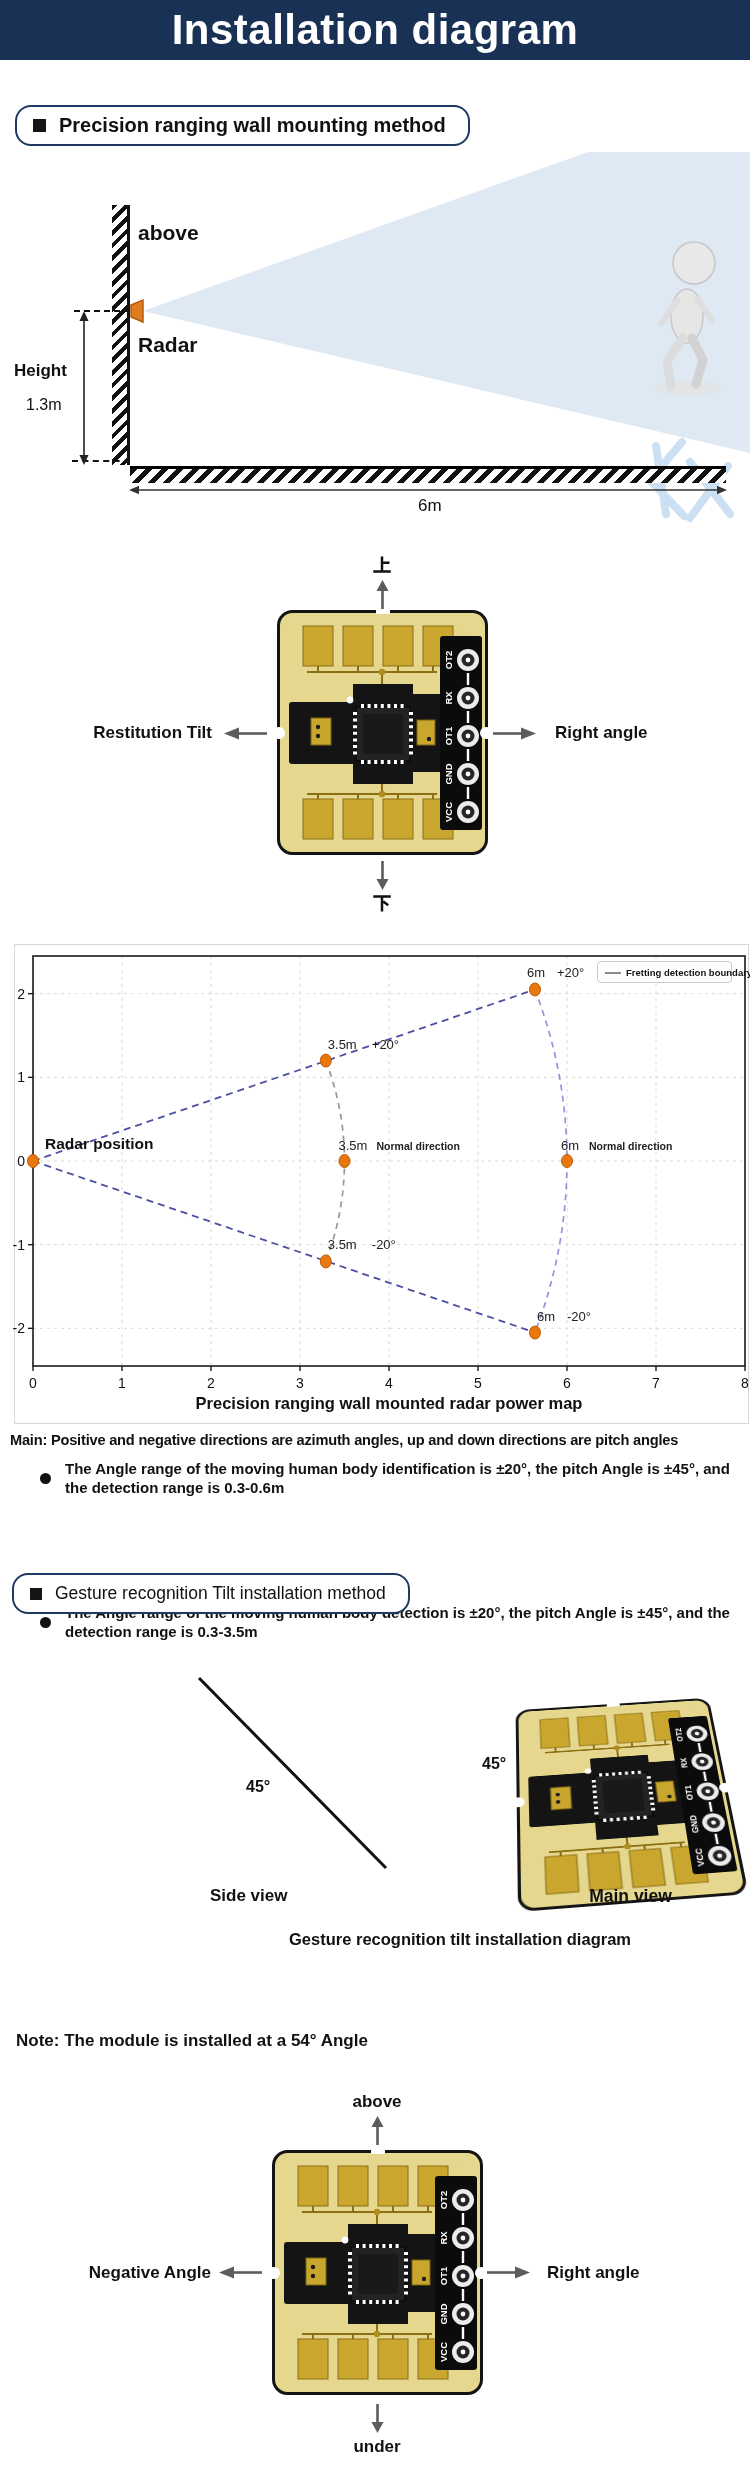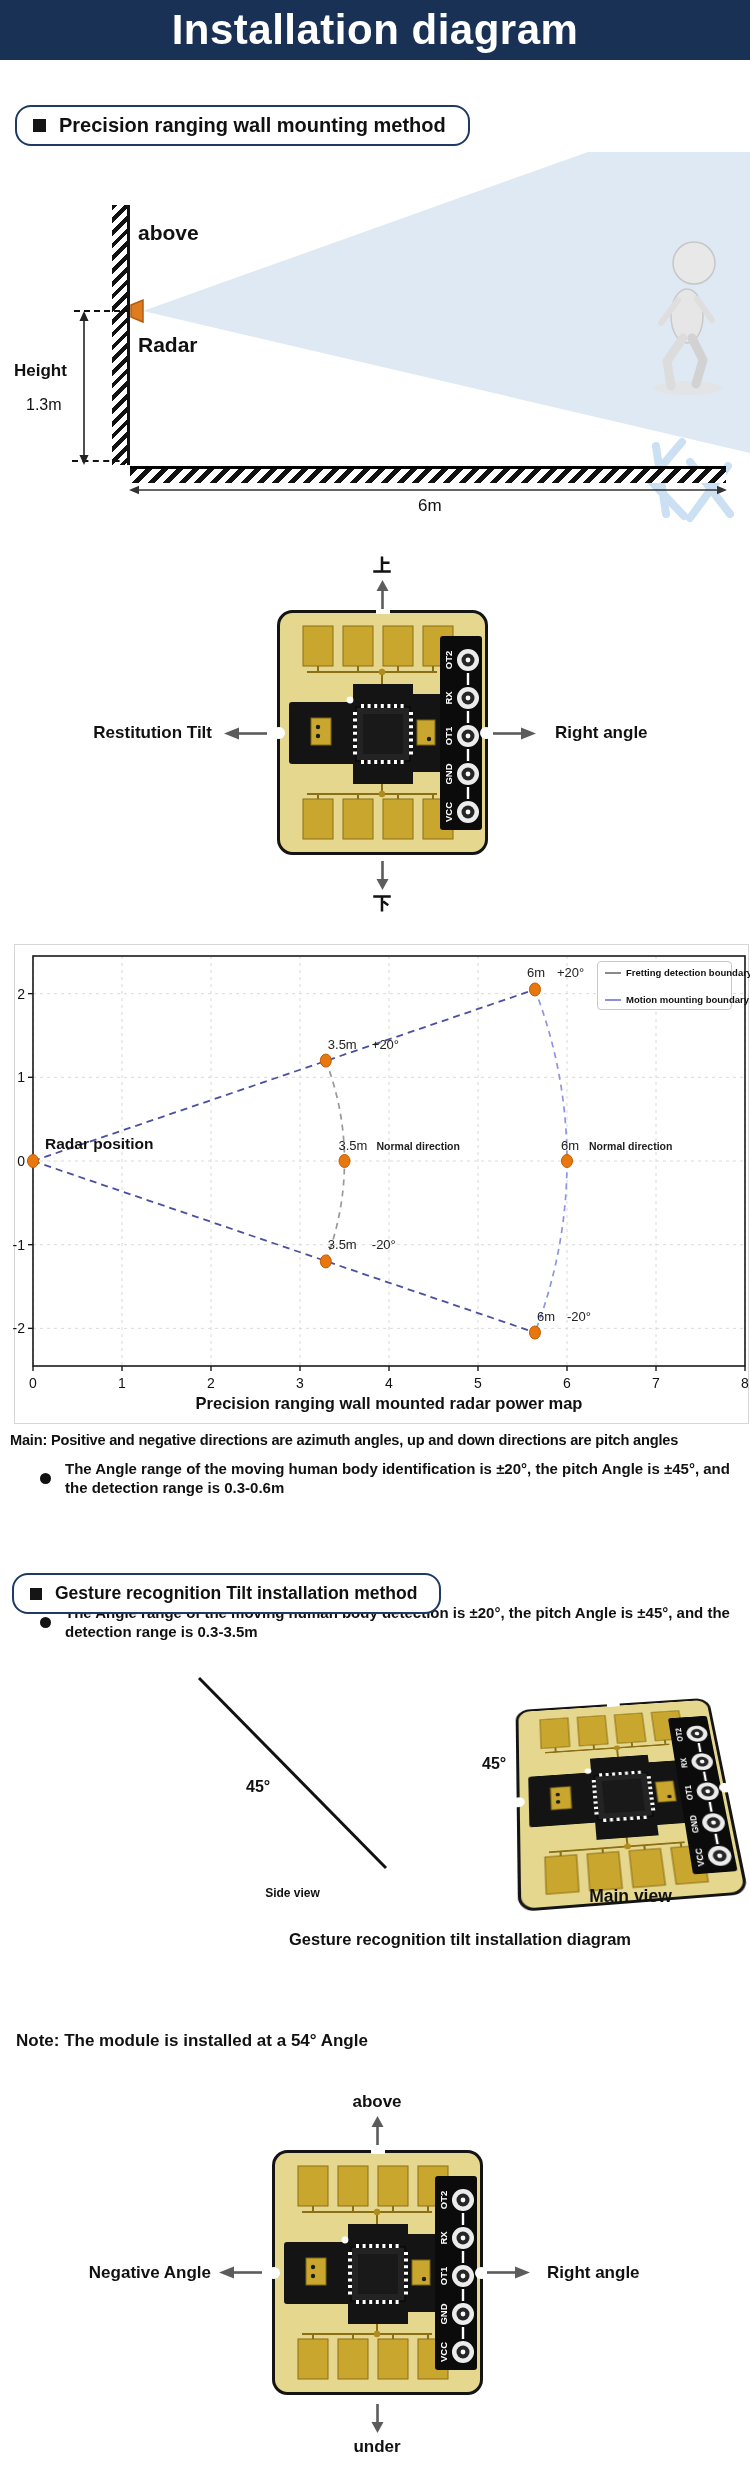--- a/index.html
+++ b/index.html
@@ -10,21 +10,21 @@
   #header{left:0;top:0;width:750px;height:60px;background:#1a3156;display:flex;align-items:center;justify-content:center;}
   #header .title{color:#fff;font-size:42px;font-weight:bold;letter-spacing:0.5px;}
   
   .pill{border:2.5px solid #1e3a63;border-radius:16px;background:#fff;display:flex;align-items:center;gap:13px;padding:0 22px 0 16px;}
   .pill .sq{background:#151515;flex:0 0 auto;}
   #pill1{left:15px;top:105px;height:37px;}
   #pill1 .sq{width:13px;height:13px;}
   #pill1 .pill-label{font-size:20px;font-weight:bold;}
   #pill2{left:12px;top:1573px;height:37px;}
   #pill2 .sq{width:12px;height:12px;}
-  #pill2 .pill-label{font-size:17.5px;font-weight:bold;}
+  #pill2 .pill-label{font-size:17.5px;font-weight:normal;}
   
   #wall-svg{left:0;top:140px;}
   #wall-hatch{left:112px;top:205px;width:15px;height:260px;border-right:3px solid #111;
      background:repeating-linear-gradient(135deg,#111 0 4px,#fff 4px 9px);}
   #floor-hatch{left:130px;top:466px;width:596px;height:14px;border-top:3px solid #000;
      background:repeating-linear-gradient(135deg,#111 0 5px,#fff 5px 11px);}
   .lbl-wall{left:138px;top:221px;font-size:21px;font-weight:bold;}
   .lbl-radar{left:138px;top:333px;font-size:21px;font-weight:bold;}
   .lbl-height{left:14px;top:361px;font-size:17px;font-weight:bold;}
   .lbl-height-val{left:26px;top:396px;font-size:16px;}
@@ -43,37 +43,37 @@
   .orient-label{font-size:17px;font-weight:bold;white-space:nowrap;}
   #lbl-restitution{right:538px;top:723px;} 
   #lbl-rightangle1{left:555px;top:723px;}
   #lbl-above{left:0;top:2092px;width:754px;text-align:center;}
   #lbl-under{left:0;top:2437px;width:754px;text-align:center;}
   #lbl-negative{right:539px;top:2263px;}
   #lbl-rightangle2{left:547px;top:2263px;}
   .arrow-svg{overflow:visible;}
   #chart-outline{left:14px;top:944px;width:733px;height:478px;border:1px solid #d6d6d6;}
   #legend{left:597px;top:961px;width:135px;background:#fff;border:1px solid #c9c9c9;border-radius:4px;
-     padding:5px 6px 4px 7px;display:flex;flex-direction:column;gap:16px;box-sizing:border-box;}
+     padding:5px 6px 4px 7px;display:flex;flex-direction:row;gap:16px;box-sizing:border-box;}
   .legend-row{display:flex;align-items:center;gap:5px;}
   .legend-dash{width:16px;height:0;border-top:2.5px solid #888;flex:0 0 auto;}
   .legend-text{font-size:9.5px;font-weight:bold;white-space:nowrap;}
   
   #chart-note{left:10px;top:1432px;width:738px;font-size:14.6px;font-weight:bold;letter-spacing:-0.2px;}
   .bullet{left:40px;width:700px;display:flex;gap:14px;}
   .bullet .dot{width:11px;height:11px;border-radius:50%;background:#111;flex:0 0 auto;margin-top:14px;}
   .bullet .btxt{font-size:15px;font-weight:bold;line-height:19px;width:676px;}
   #bullet1{top:1459px;}
   #bullet2{top:1603px;}
   
   #sideview-svg{left:180px;top:1665px;}
   .lbl-45{font-size:16px;font-weight:bold;}
   #lbl-45-side{left:246px;top:1778px;}
   #lbl-45-main{left:482px;top:1755px;}
-  #lbl-sideview{left:210px;top:1886px;width:165px;text-align:center;font-size:12px;font-weight:bold;}
+  #lbl-sideview{left:210px;top:1886px;width:165px;text-align:left;font-size:17px;font-weight:bold;}
   #lbl-mainview{left:548px;top:1886px;width:165px;text-align:center;font-size:17.5px;font-weight:bold;}
   #pcb2{left:517px;top:1672px;transform:perspective(800px) rotateX(36deg) rotateZ(-5deg);transform-origin:50% 50%;}
   #tilt-caption{left:120px;top:1930px;width:680px;font-size:16.5px;font-weight:bold;text-align:center;left:120px;}
   #tilt-note{left:16px;top:2031px;font-size:17px;font-weight:bold;}
   svg text{font-family:"Liberation Sans","DejaVu Sans",sans-serif;}
 </style>
 </head>
 <body>
 
 <div id="page">

